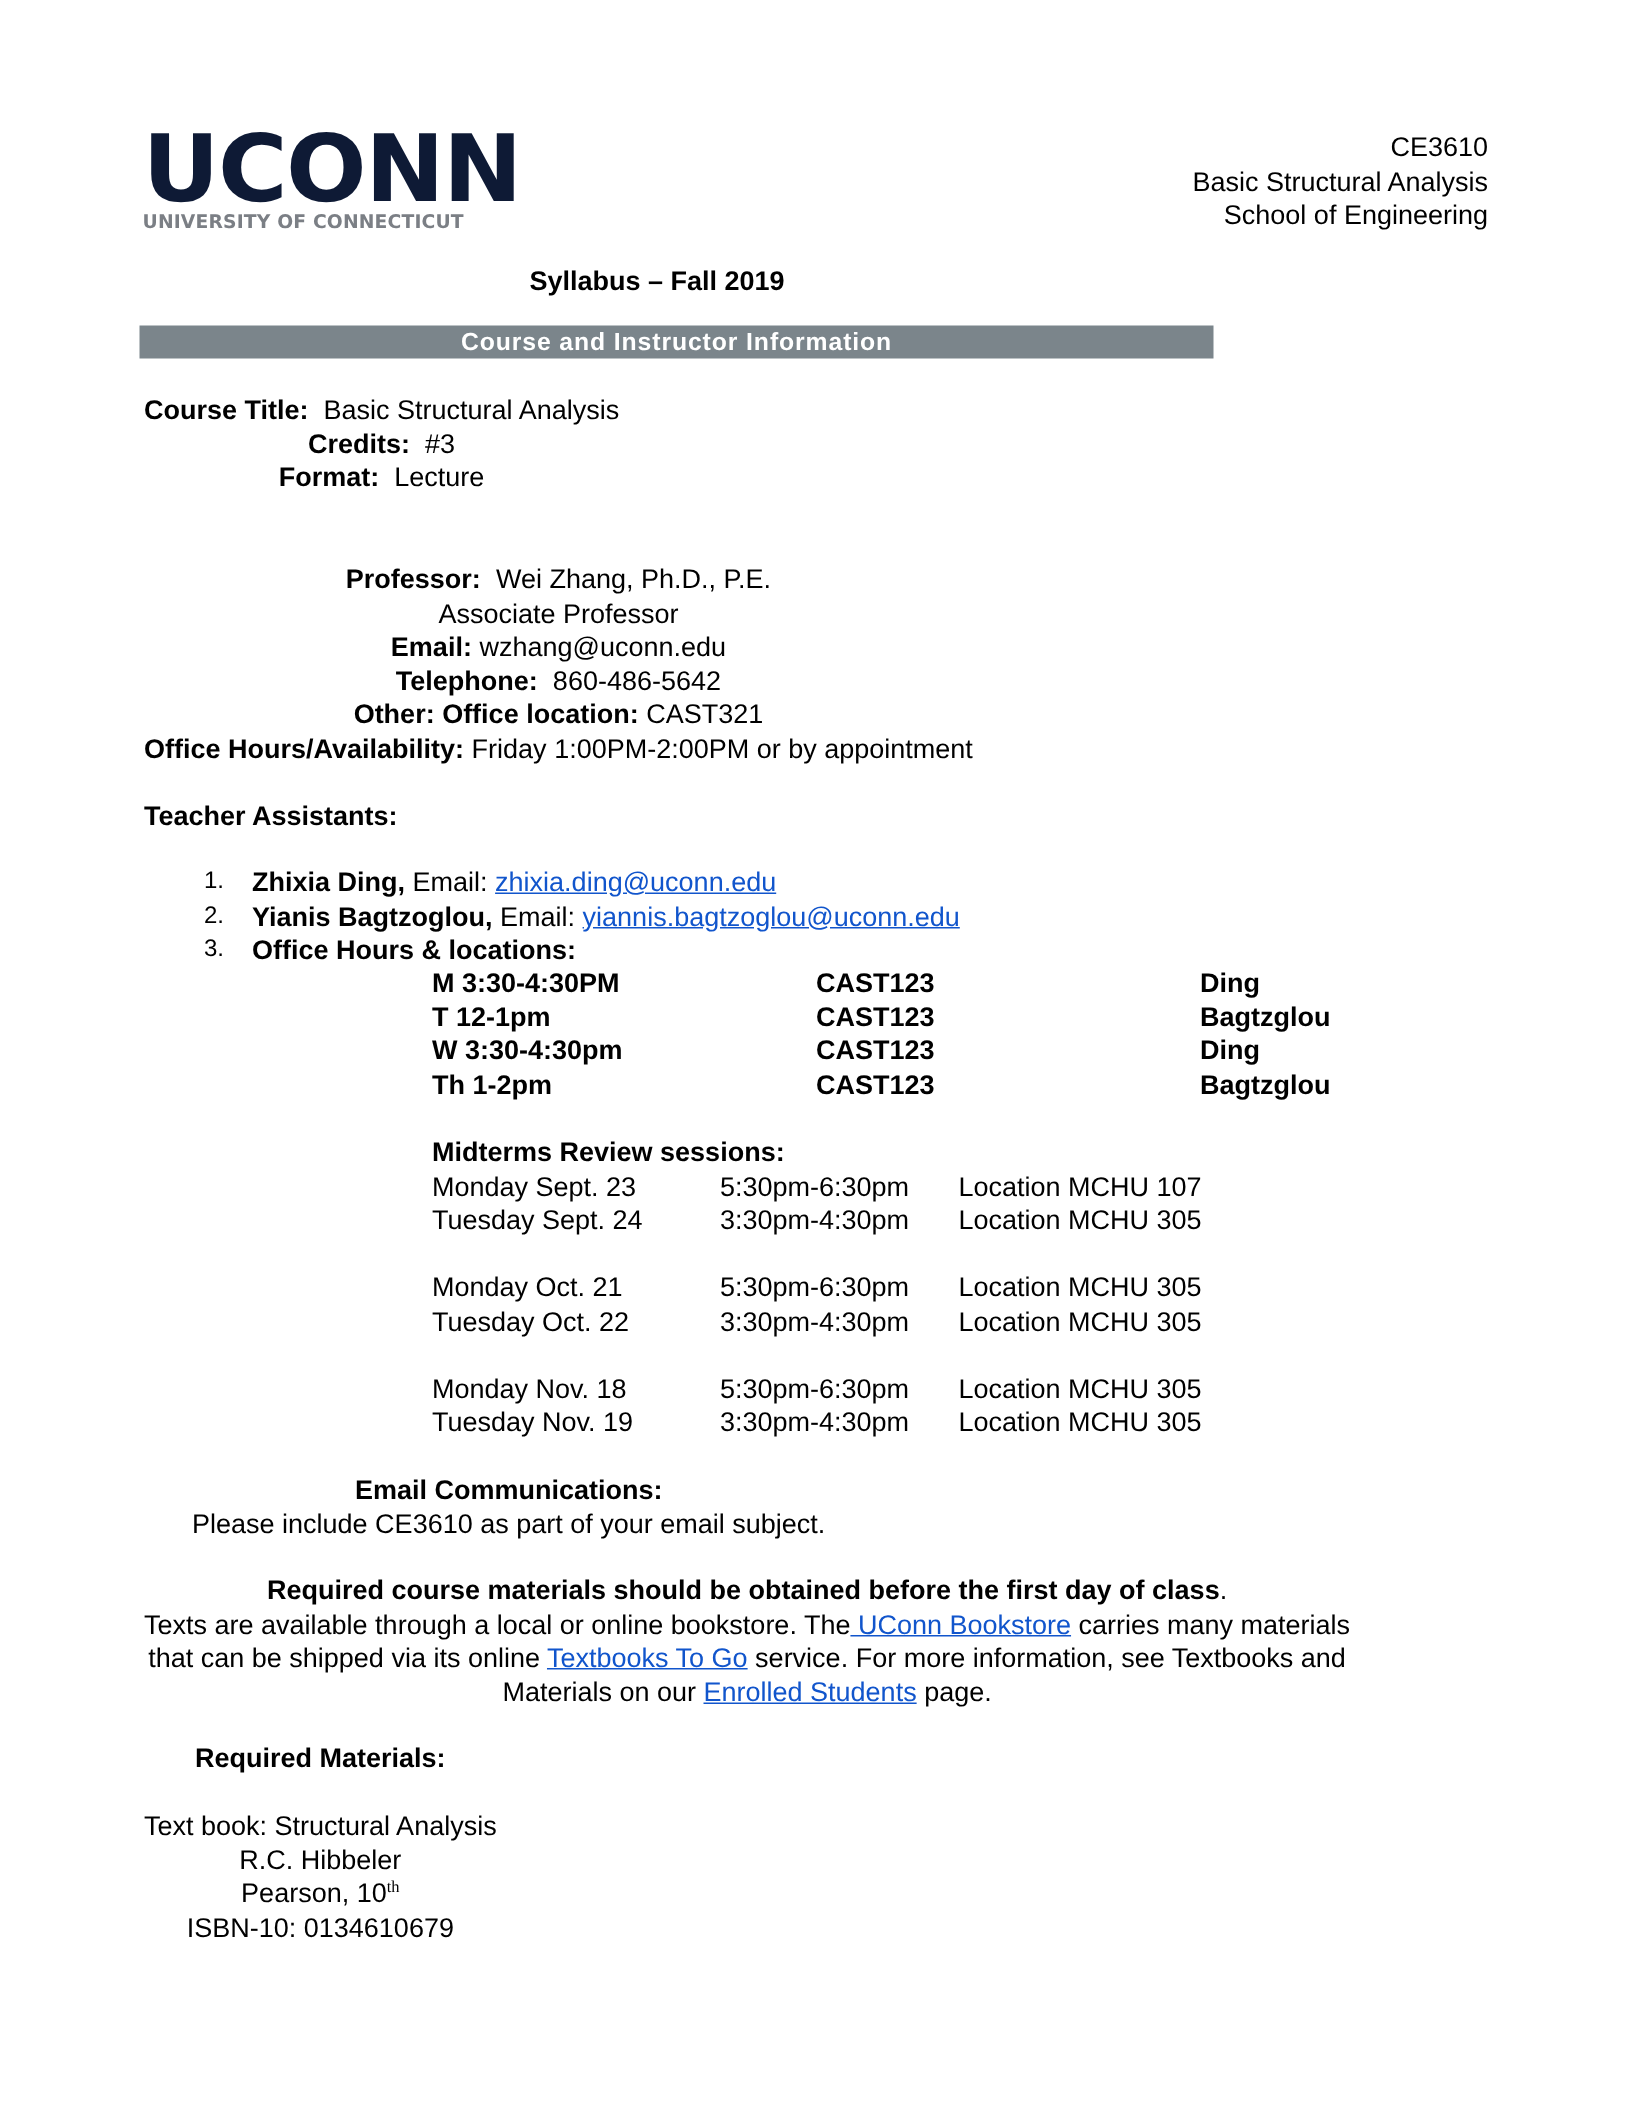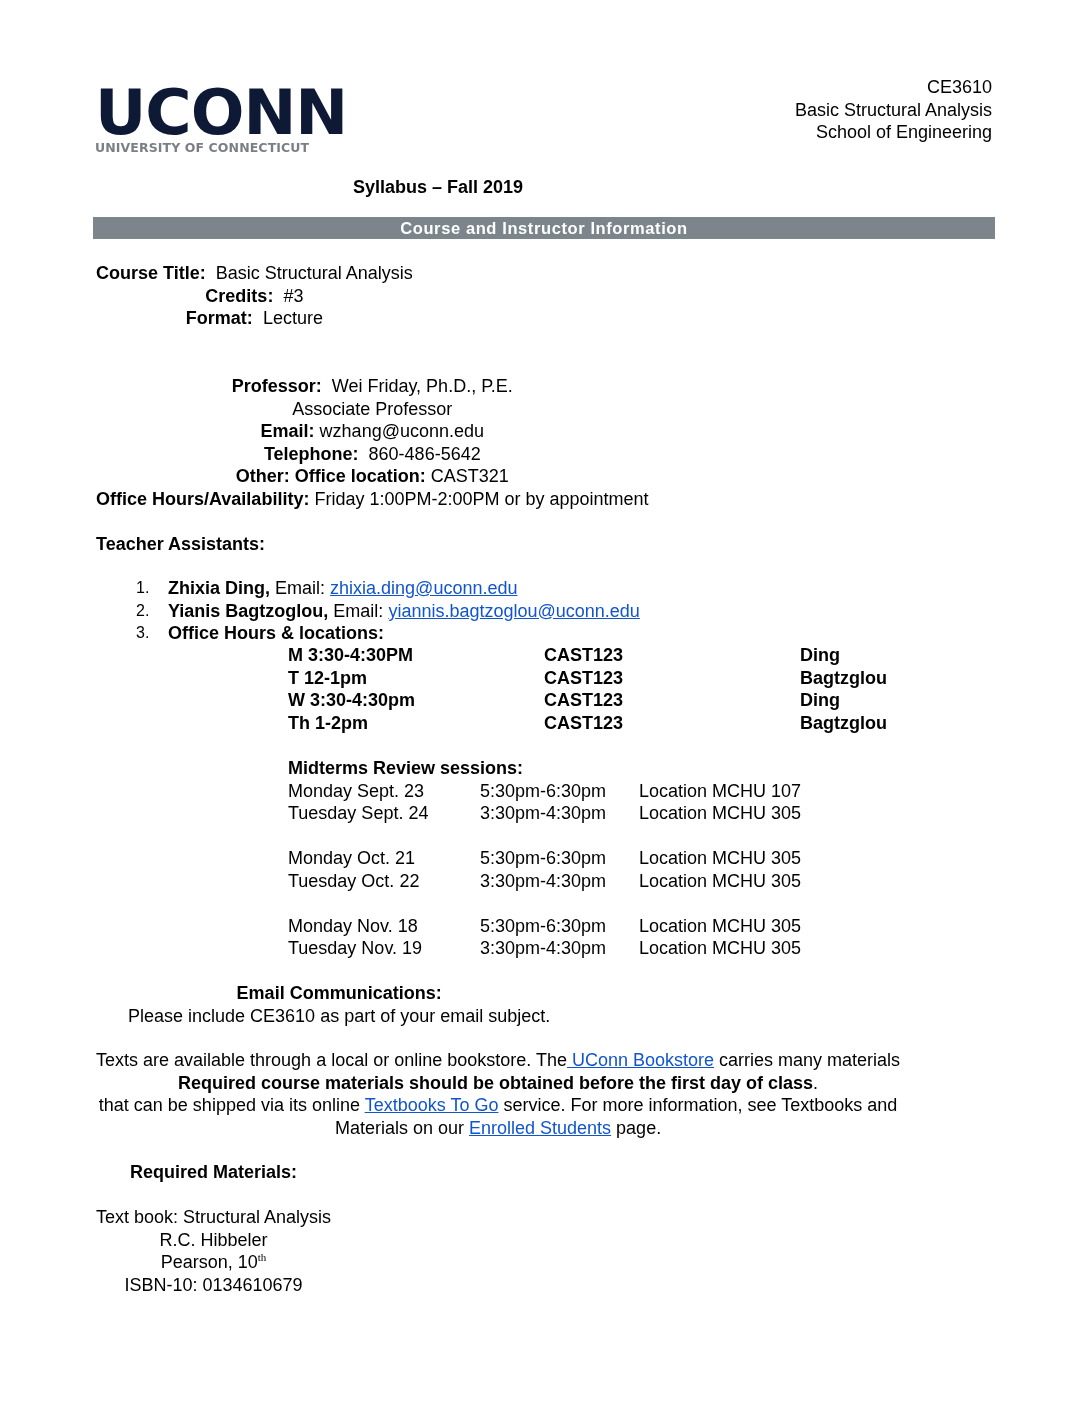--- a/index.html
+++ b/index.html
@@ -11,24 +11,24 @@
   .logo { position: absolute; left: 95px; top: 86px; }
   .logo-main {
     font-family: "DejaVu Sans", sans-serif; font-weight: bold;
     font-size: 62px; line-height: 54px; color: #0e1a35; letter-spacing: -1px;
     transform: scaleX(1.02); transform-origin: left;
   }
   .logo-sub {
     font-family: "DejaVu Sans", sans-serif; font-weight: bold;
     font-size: 12.5px; line-height: 14px; color: #7b7f85; margin-top: 1px; letter-spacing: 0.1px;
   }
-  .course-header { position: absolute; right: 96px; top: 76px; text-align: right; font-size: 18px; line-height: 22.5px; }
+  .course-header { position: absolute; right: 96px; top: 87px; text-align: right; font-size: 18px; line-height: 22.5px; }
   .syllabus-title { position: absolute; left: 0; width: 876px; top: 176px; text-align: center; font-weight: bold; font-size: 18px; }
   .banner {
-    position: absolute; left: 93px; top: 217px; width: 902px; height: 22px;
+    position: absolute; left: 93px; top: 217px; width: 716px; height: 22px;
     background: #7b858b; color: #fff; text-align: center; font-weight: bold;
     font-size: 16.5px; line-height: 22px; letter-spacing: 0.6px;
   }
   .block { position: absolute; left: 96px; text-align: center; }
   .row { white-space: nowrap; }
   b { font-weight: bold; }
   a { color: #1155cc; text-decoration: underline; }
   .list { position: absolute; left: 96px; top: 577px; }
   .list .li { position: relative; padding-left: 72px; white-space: nowrap; }
   .list .num { position: absolute; left: 40px; font-size: 16px; }
@@ -72,21 +72,21 @@
   </div>
   <div class="row">
     <b>Format:</b>&nbsp;
     <span>Lecture</span>
   </div>
 </div>
 
 <div class="block" style="top:375px;">
   <div class="row">
     <b>Professor:</b>&nbsp;
-    <span>Wei Friday, Ph.D., P.E.</span>
+    <span>Wei Zhang, Ph.D., P.E.</span>
   </div>
   <div class="row">Associate Professor</div>
   <div class="row">
     <b>Email:</b>
     <span>wzhang@uconn.edu</span>
   </div>
   <div class="row">
     <b>Telephone:</b>&nbsp;
     <span>860-486-5642</span>
   </div>
@@ -184,24 +184,24 @@
   </div>
 </div>
 
 <div class="block" style="top:982px;margin-left:32px;">
   <div class="row"><b>Email Communications:</b></div>
   <div class="row">Please include CE3610 as part of your email subject.</div>
 </div>
 
 <div class="block" style="top:1049px;">
   <div class="row">
+    <b>Required course materials should be obtained before the first day of class</b><span>.</span>
+  </div>
+  <div class="row">
     <span>Texts are available through a local or online bookstore. The</span><a> UConn Bookstore</a><span> carries many materials</span>
-  </div>
-  <div class="row">
-    <b>Required course materials should be obtained before the first day of class</b><span>.</span>
   </div>
   <div class="row">
     <span>that can be shipped via its online </span><a>Textbooks To Go</a><span> service. For more information, see Textbooks and</span>
   </div>
   <div class="row">
     <span>Materials on our </span><a>Enrolled Students</a><span> page.</span>
   </div>
 </div>
 
 <div class="block" style="top:1161px;">

